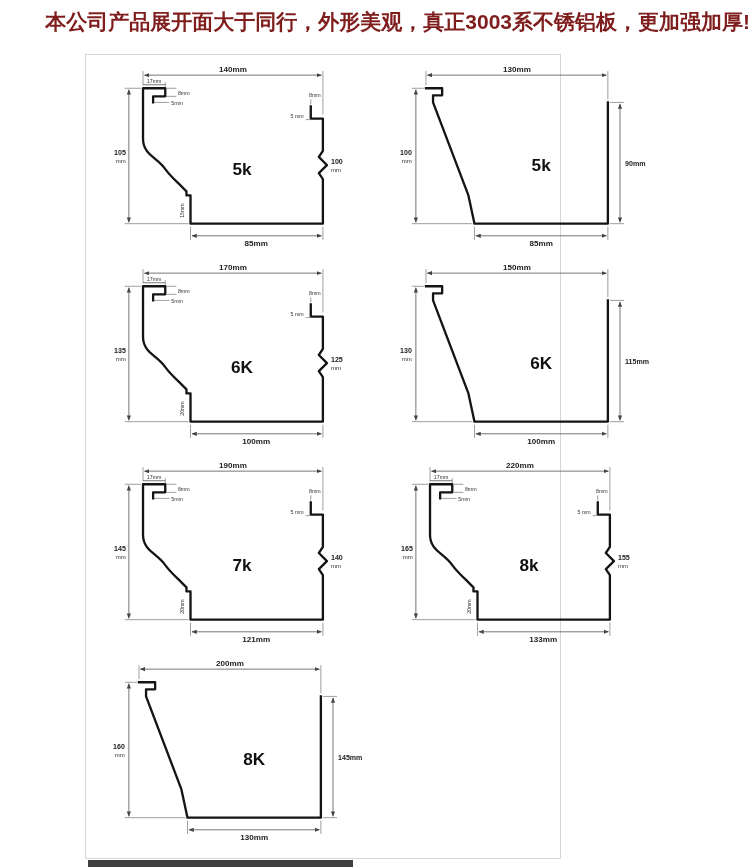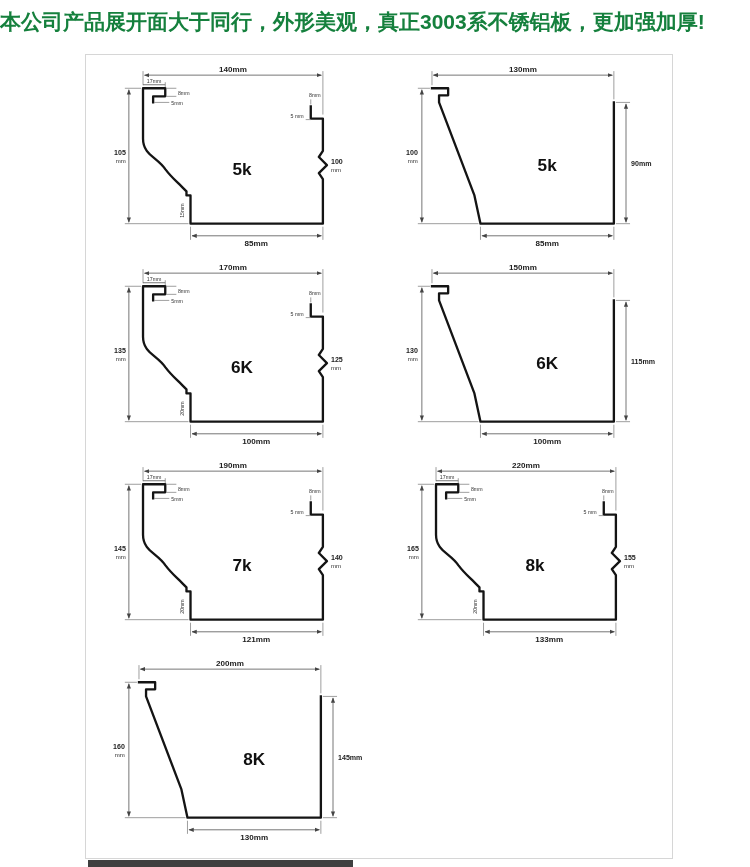--- a/index.html
+++ b/index.html
@@ -3,25 +3,25 @@
 <meta charset="utf-8">
 <style>
   * { margin:0; padding:0; box-sizing:border-box; }
   html,body { background:#ffffff; }
   body {
     width:750px; height:867px; position:relative; overflow:hidden;
     font-family:"Liberation Sans", sans-serif;
   }
   .header {
     position:absolute; top:8px; left:0; width:750px;
-    text-align:left; font-size:21px; font-weight:700;
-    color:#15803d; white-space:nowrap;
+    text-align:right; font-size:21px; font-weight:700;
+    color:#7f1d1d; white-space:nowrap;
   }
   .frame {
-    position:absolute; left:85px; top:54px; width:588px; height:805px;
+    position:absolute; left:85px; top:54px; width:476px; height:805px;
     border:1px solid #d6d6d6; background:#ffffff;
     display:grid; grid-template-columns:302px 1fr;
     grid-auto-rows:198px; align-items:center; justify-items:center;
     padding-top:4px;
   }
   .panel { line-height:0; }
   svg { overflow:visible; }
   .prof { fill:none; stroke:#141414; stroke-width:2.3; stroke-linejoin:round; stroke-linecap:square; }
   .dim  { stroke:#555; stroke-width:0.8; fill:none; }
   .ext  { stroke:#777; stroke-width:0.7; fill:none; }

